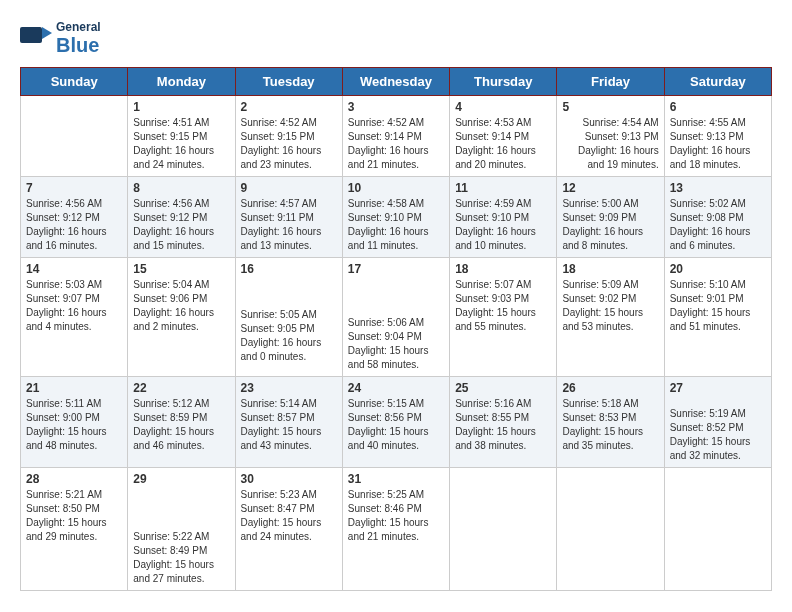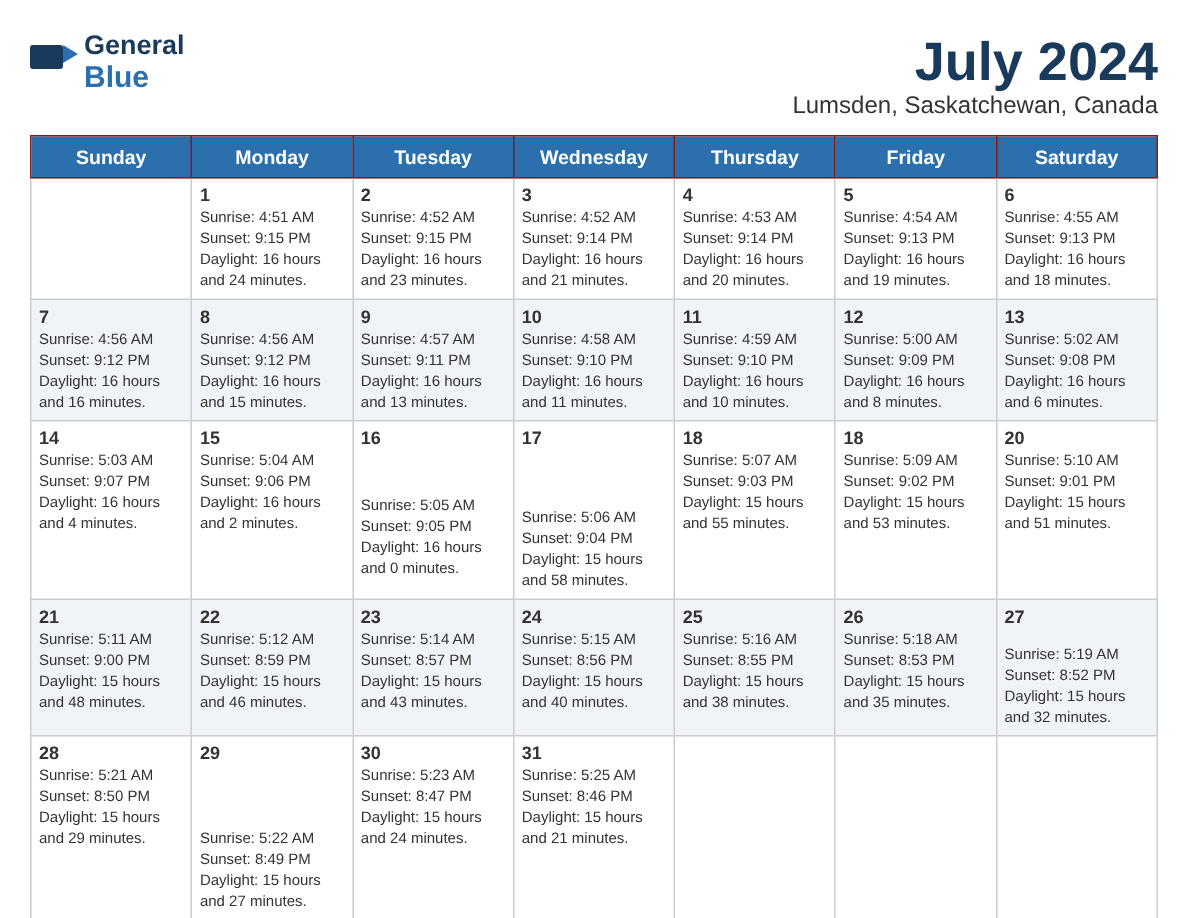--- a/index.html
+++ b/index.html
@@ -82,28 +82,24 @@
 <body>
 
 <div class="header-area">
   <div class="logo">
     <div class="logo-row">
       <svg width="32" height="32" viewBox="0 0 32 32">
         <rect x="0" y="4" width="22" height="16" rx="2" fill="#1a3a5c"></rect>
         <polygon points="22,4 32,10 22,16" fill="#2c6fad"></polygon>
       </svg>
       <div>
-        <div style="font-size:18px;font-weight:bold;color:#1a3a5c;">General</div>
+        <div style="font-size:12px;font-weight:bold;color:#1a3a5c;">General</div>
         <div style="font-size:20px;font-weight:bold;color:#2c6fad;">Blue</div>
       </div>
     </div>
-  </div>
-  <div class="title-area">
-    <div class="month-title">July 2024</div>
-    <div class="location-title">Lumsden, Saskatchewan, Canada</div>
   </div>
 </div>
 
 <table>
   <thead>
     <tr>
       <th>Sunday</th>
       <th>Monday</th>
       <th>Tuesday</th>
       <th>Wednesday</th>
@@ -138,21 +134,21 @@
         </td>
         <td>
           <span class="day-number">4</span>
           <div class="day-info" style="white-space: pre-line;">Sunrise: 4:53 AM
 Sunset: 9:14 PM
 Daylight: 16 hours
 and 20 minutes.</div>
         </td>
         <td>
           <span class="day-number">5</span>
-          <div class="day-info" style="white-space: pre-line;">Sunrise: 4:54 AM
+          <div class="day-info" style="white-space: pre-line; text-align: right;">Sunrise: 4:54 AM
 Sunset: 9:13 PM
 Daylight: 16 hours
 and 19 minutes.</div>
         </td>
         <td>
           <span class="day-number">6</span>
           <div class="day-info" style="white-space: pre-line;">Sunrise: 4:55 AM
 Sunset: 9:13 PM
 Daylight: 16 hours
 and 18 minutes.</div>

